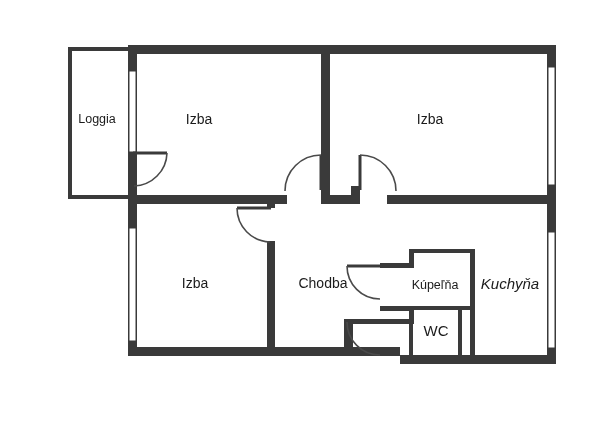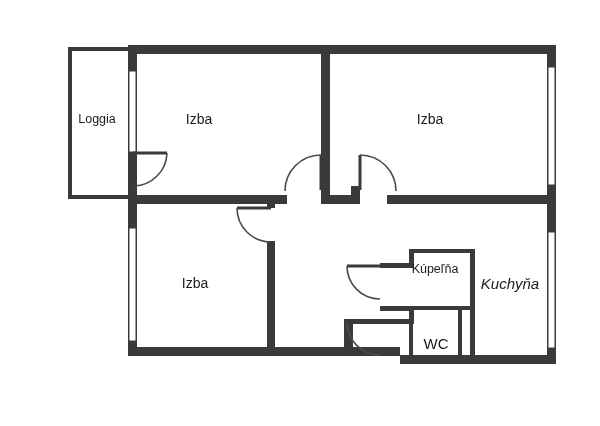--- a/index.html
+++ b/index.html
@@ -200,17 +200,18 @@
       </g>
 
     </g>
 
   </svg>
 
   <div class="room-label lbl-sm" style="left:97px;  top:119px;">Loggia</div>
   <div class="room-label lbl-lg" style="left:199px; top:119px;">Izba</div>
   <div class="room-label lbl-lg" style="left:430px; top:119px;">Izba</div>
   <div class="room-label lbl-lg" style="left:195px; top:283px;">Izba</div>
-  <div class="room-label lbl-sm" style="left:435px; top:269px;">Kúpeľňa</div>
-  <div class="room-label lbl-md" style="left:436px; top:343px;">WC</div>
+  <div class="room-label lbl-lg" style="left:323px; top:283px;">Chodba</div>
+  <div class="room-label lbl-sm" style="left:435px; top:285px;">Kúpeľňa</div>
+  <div class="room-label lbl-md" style="left:436px; top:330px;">WC</div>
   <div class="room-label lbl-md" style="left:510px; top:283px;font-style:italic;">Kuchyňa</div>
 
 </div>
 
 </body></html>

